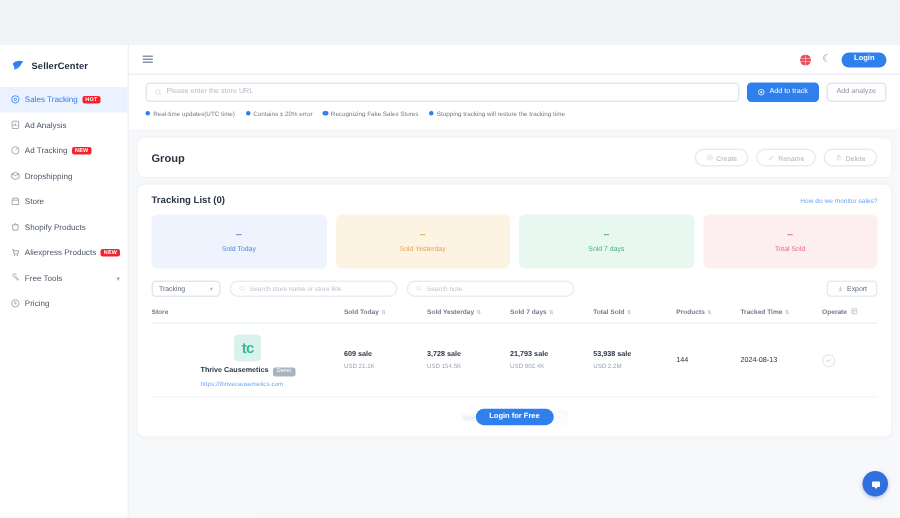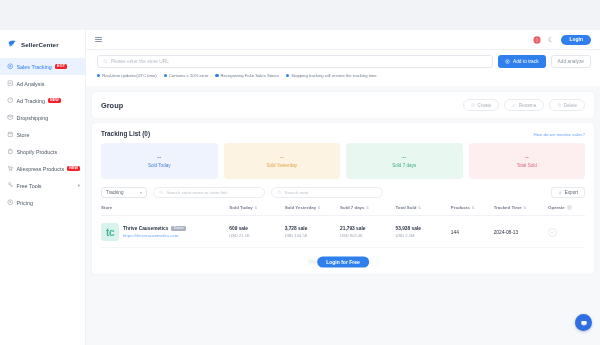--- a/index.html
+++ b/index.html
@@ -128,21 +128,21 @@
 
   
   .tbl { margin-top: 7px; }
   .trow { display: flex; align-items: center; }
   .thead { border-bottom: 1px solid #f0f2f5; padding-bottom: 5px; }
   .th { font-size: 4.4px; color: #737d8c; font-weight: bold; display: flex; align-items: center; gap: 1.5px; }
   .th .sortic { font-size: 3.6px; color: #c3c9d3; }
   .c-store { width: 132px; } .c-num { width: 57px; } .c-prod { width: 44px; }
   .c-time { width: 56px; } .c-op { width: 38px; display: flex; align-items: center; gap: 2px; }
   .tbody-row { padding: 7px 0 6px 0; border-bottom: 1px solid #f4f6f8; }
-  .store-cell { display: flex; align-items: center; gap: 4px; }
+  .store-cell { display: flex; align-items: center; gap: 4px; flex-direction: column; }
   .store-logo {
     width: 18px; height: 18px; border-radius: 3px; background: #d9f2ec;
     display: flex; align-items: center; justify-content: center; flex: none;
     font-size: 10px; color: #3fb79a; font-weight: bold; letter-spacing: -.5px;
   }
   .store-name-row { display: flex; align-items: center; gap: 3px; }
   .store-name { font-size: 4.8px; color: #2b3445; font-weight: bold; }
   .store-badge { font-size: 3.6px; color: #fff; background: #aab2bf; border-radius: 1.5px; padding: 1px 2.5px; line-height: 1; }
   .store-url { font-size: 4.2px; color: #6ba4f8; margin-top: 2px; }
   .num-main { font-size: 4.8px; color: #2b3445; font-weight: bold; }

